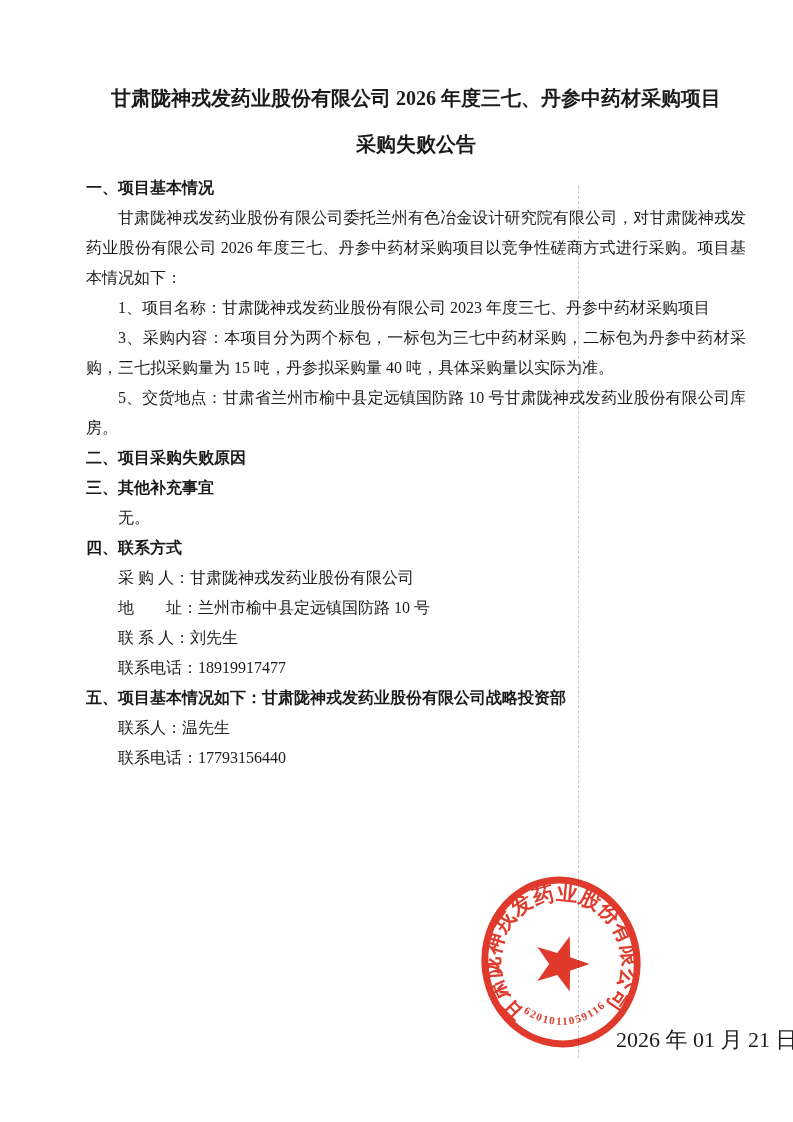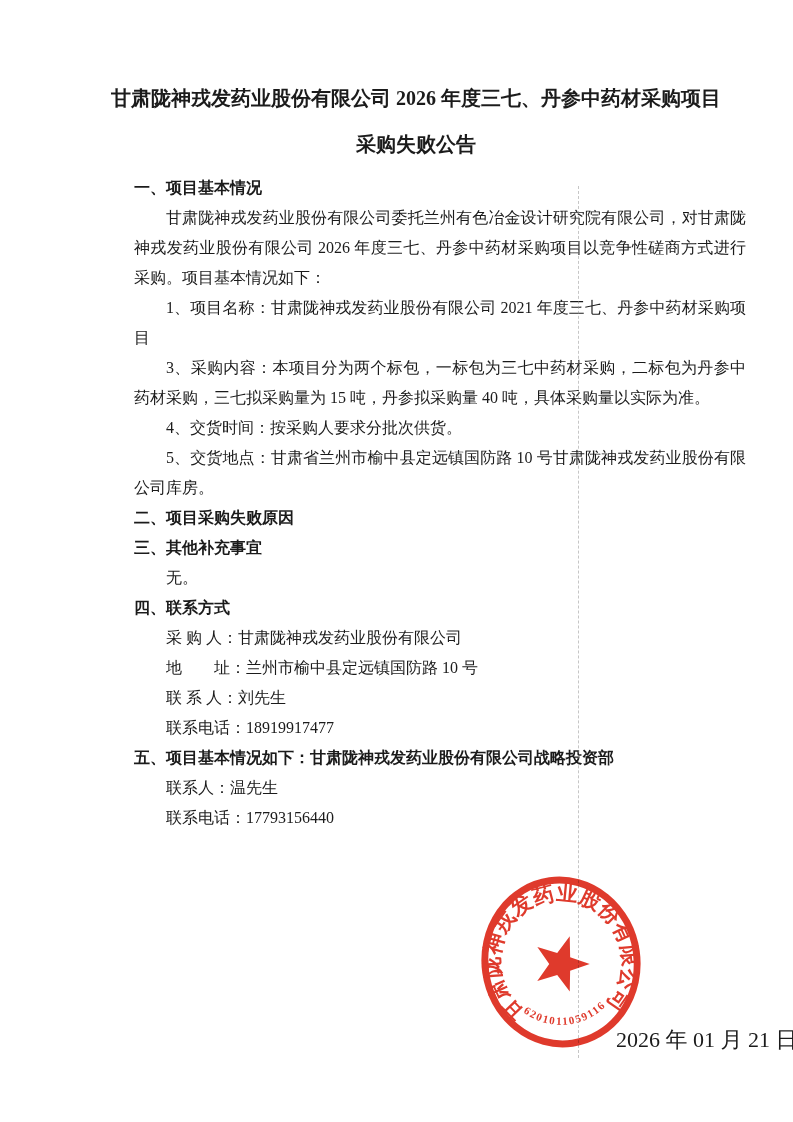--- a/index.html
+++ b/index.html
@@ -18,21 +18,21 @@
   }
   .content{
     position:absolute;left:86px;top:0;width:660px;
   }
   .title{
     font-size:20px;font-weight:700;text-align:center;
     line-height:27px;margin:0;
   }
   .title-1{margin-top:85px;text-align:center;}
   .title-2{margin-top:19px;}
-  .doc-body{margin-top:15px;margin-left:48px;}
+  .doc-body{margin-top:15px;}
   .line{
     margin:0;font-size:16px;line-height:30px;
   }
   .heading{font-weight:700;}
   .ind{text-indent:2em;text-align:justify;}
   .nowrap{white-space:nowrap;}
   .agency-block{margin-top:30px;}
   .scan-line{
     position:absolute;left:578px;top:186px;height:872px;width:0;
     border-left:1.5px dashed #8f8f8f;opacity:.5;
@@ -58,23 +58,22 @@
 <div class="page">
 
   <div class="content">
     <p class="title title-1">甘肃陇神戎发药业股份有限公司 2026 年度三七、丹参中药材采购项目</p>
     <p class="title title-2">采购失败公告</p>
 
     <div class="doc-body">
 
       <p class="line heading">一、项目基本情况</p>
       <p class="line ind">甘肃陇神戎发药业股份有限公司委托兰州有色冶金设计研究院有限公司，对甘肃陇神戎发药业股份有限公司 2026 年度三七、丹参中药材采购项目以竞争性磋商方式进行采购。项目基本情况如下：</p>
-      <p class="line ind">1、项目名称：甘肃陇神戎发药业股份有限公司 2021 年度三七、丹参中药材采购项目</p>
+      <p class="line ind">1、项目名称：甘肃陇神戎发药业股份有限公司 2023 年度三七、丹参中药材采购项目</p>
       <p class="line ind">3、采购内容：本项目分为两个标包，一标包为三七中药材采购，二标包为丹参中药材采购，三七拟采购量为 15 吨，丹参拟采购量 40 吨，具体采购量以实际为准。</p>
-      <p class="line ind">4、交货时间：按采购人要求分批次供货。</p>
       <p class="line ind">5、交货地点：甘肃省兰州市榆中县定远镇国防路 10 号甘肃陇神戎发药业股份有限公司库房。</p>
 
       <p class="line heading">二、项目采购失败原因</p>
 
       <p class="line heading">三、其他补充事宜</p>
       <p class="line ind">无。</p>
 
       <p class="line heading">四、联系方式</p>
       <div>
         <p class="line ind nowrap">采 购 人：甘肃陇神戎发药业股份有限公司</p>

